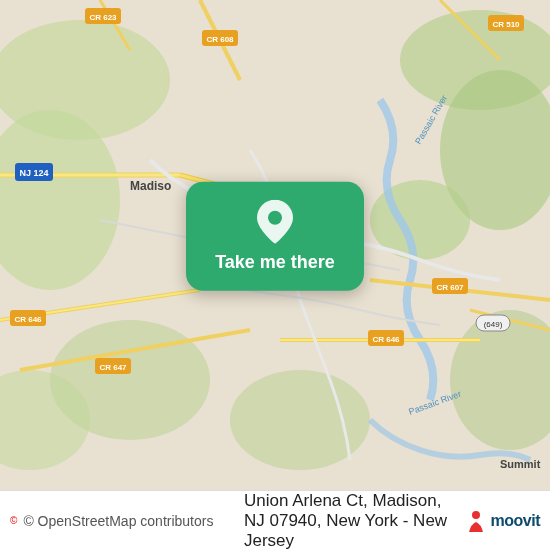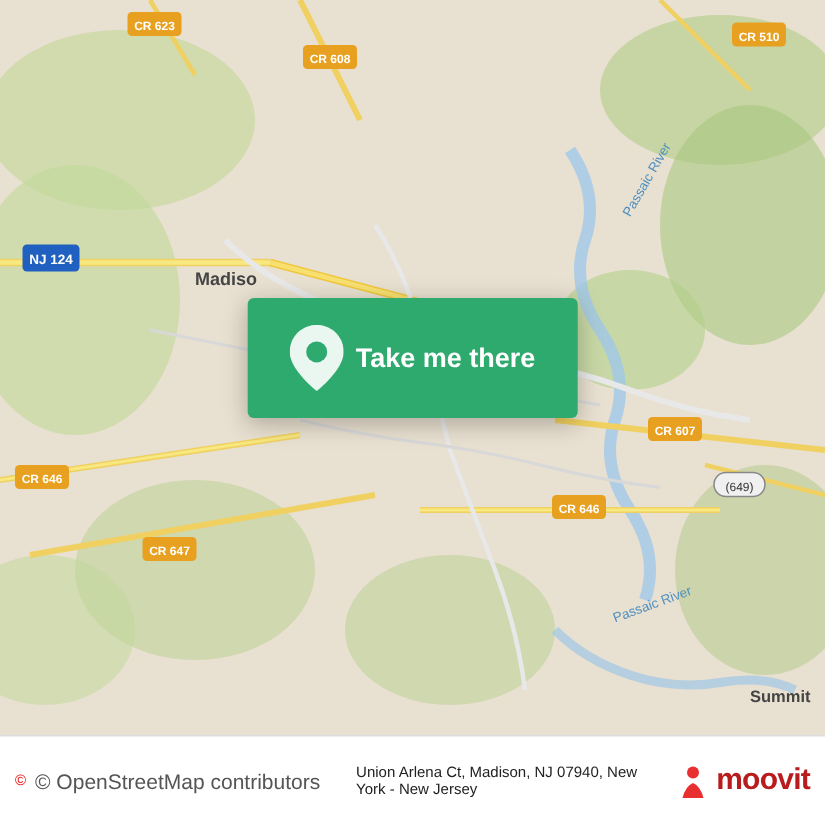--- a/index.html
+++ b/index.html
@@ -26,24 +26,24 @@
       height: 100%;
     }
 
     
     #take-me-there-overlay {
       position: absolute;
       top: 50%;
       left: 50%;
       transform: translate(-50%, -58%);
       background: #2eaa6e;
-      border-radius: 4px;
+      border-radius: 17px;
       padding: 18px 28px;
       display: flex;
-      flex-direction: row;
+      flex-direction: column;
       align-items: center;
       gap: 8px;
       box-shadow: 0 4px 16px rgba(0,0,0,0.25);
       cursor: pointer;
       min-width: 178px;
     }
 
     #pin-icon {
       width: 36px;
       height: 44px;
@@ -73,41 +73,41 @@
       color: #555;
       flex: 1;
     }
 
     #copyright-icon {
       font-size: 10px;
       color: #e00;
     }
 
     #address-text {
-      font-size: 10px;
+      font-size: 17px;
       color: #222;
       flex: 1;
     }
 
     #moovit-logo {
       display: flex;
       align-items: center;
       gap: 4px;
       flex-shrink: 0;
     }
 
     #moovit-icon {
       width: 22px;
       height: 22px;
     }
 
     #moovit-text {
-      font-size: 20px;
+      font-size: 16px;
       font-weight: bold;
-      color: #b91c1c;
+      color: #0c4a6e;
       letter-spacing: -0.5px;
     }
   </style>
 </head>
 <body>
 
 <div id="map-container">
   
   <svg id="map-svg" viewBox="0 0 550 490" xmlns="http://www.w3.org/2000/svg">
 

